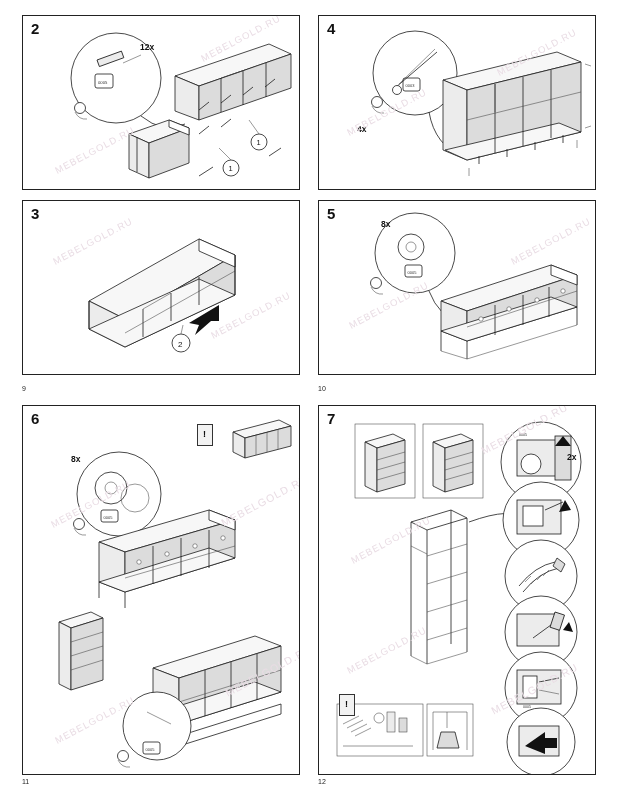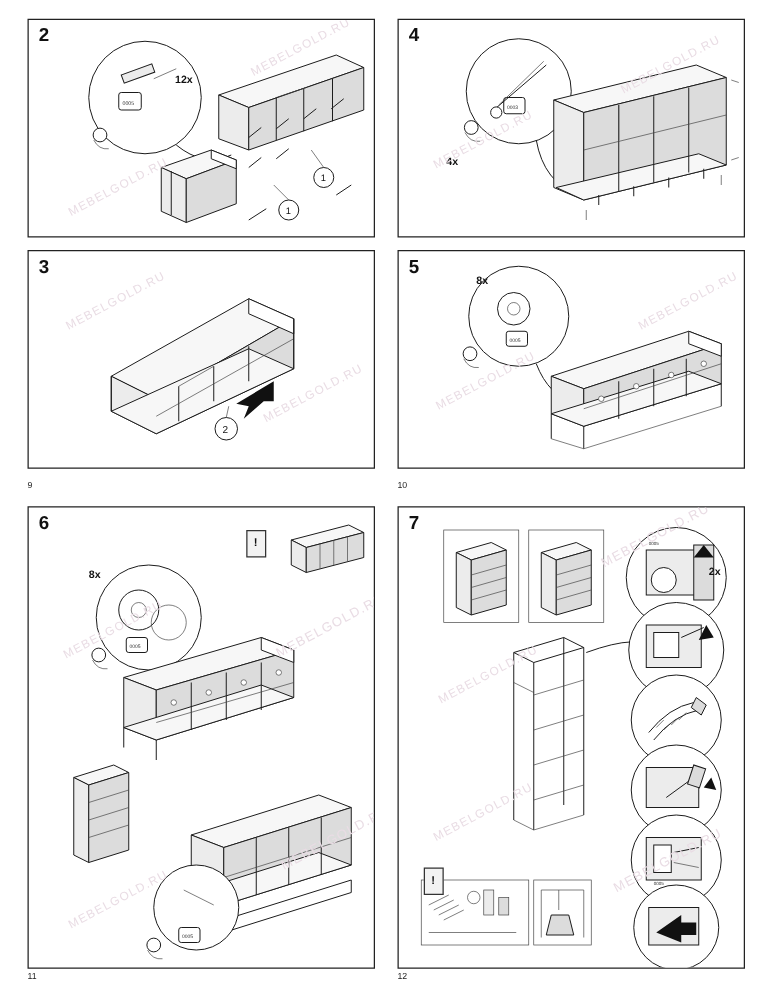--- a/index.html
+++ b/index.html
@@ -128,21 +128,21 @@
 
       <circle class="bub" cx="236" cy="126" r="8"></circle>
       <text x="233.6" y="129" font-size="7.5" fill="#111" font-family="'Liberation Sans',sans-serif">1</text>
       <circle class="bub" cx="208" cy="152" r="8"></circle>
       <text x="205.6" y="155" font-size="7.5" fill="#111" font-family="'Liberation Sans',sans-serif">1</text>
       <path class="ln-thin" d="M236 118 L226 104"></path>
       <path class="ln-thin" d="M208 144 L196 132"></path>
       <path class="ln" d="M176 160 l14 -9"></path>
       <path class="ln" d="M246 140 l12 -8"></path>
     </svg>
-    <div class="qty" style="left:117px; top:42px;">12x</div>
+    <div class="qty" style="left:117px; top:26px;">12x</div>
     <div class="wm" style="left:30px; top:150px;">MEBELGOLD.RU</div>
     <div class="wm" style="left:176px; top:38px;">MEBELGOLD.RU</div>
   </div>
   <div class="page-num" style="left:22px; top:385px;">9</div>
 
   <div class="panel" style="left:318px; top:15px; width:278px; height:175px;">
     <div class="panel-num">4</div>
     <svg width="278" height="175" viewBox="0 0 278 175">
 
       <circle class="bub" cx="96" cy="57" r="42"></circle>

